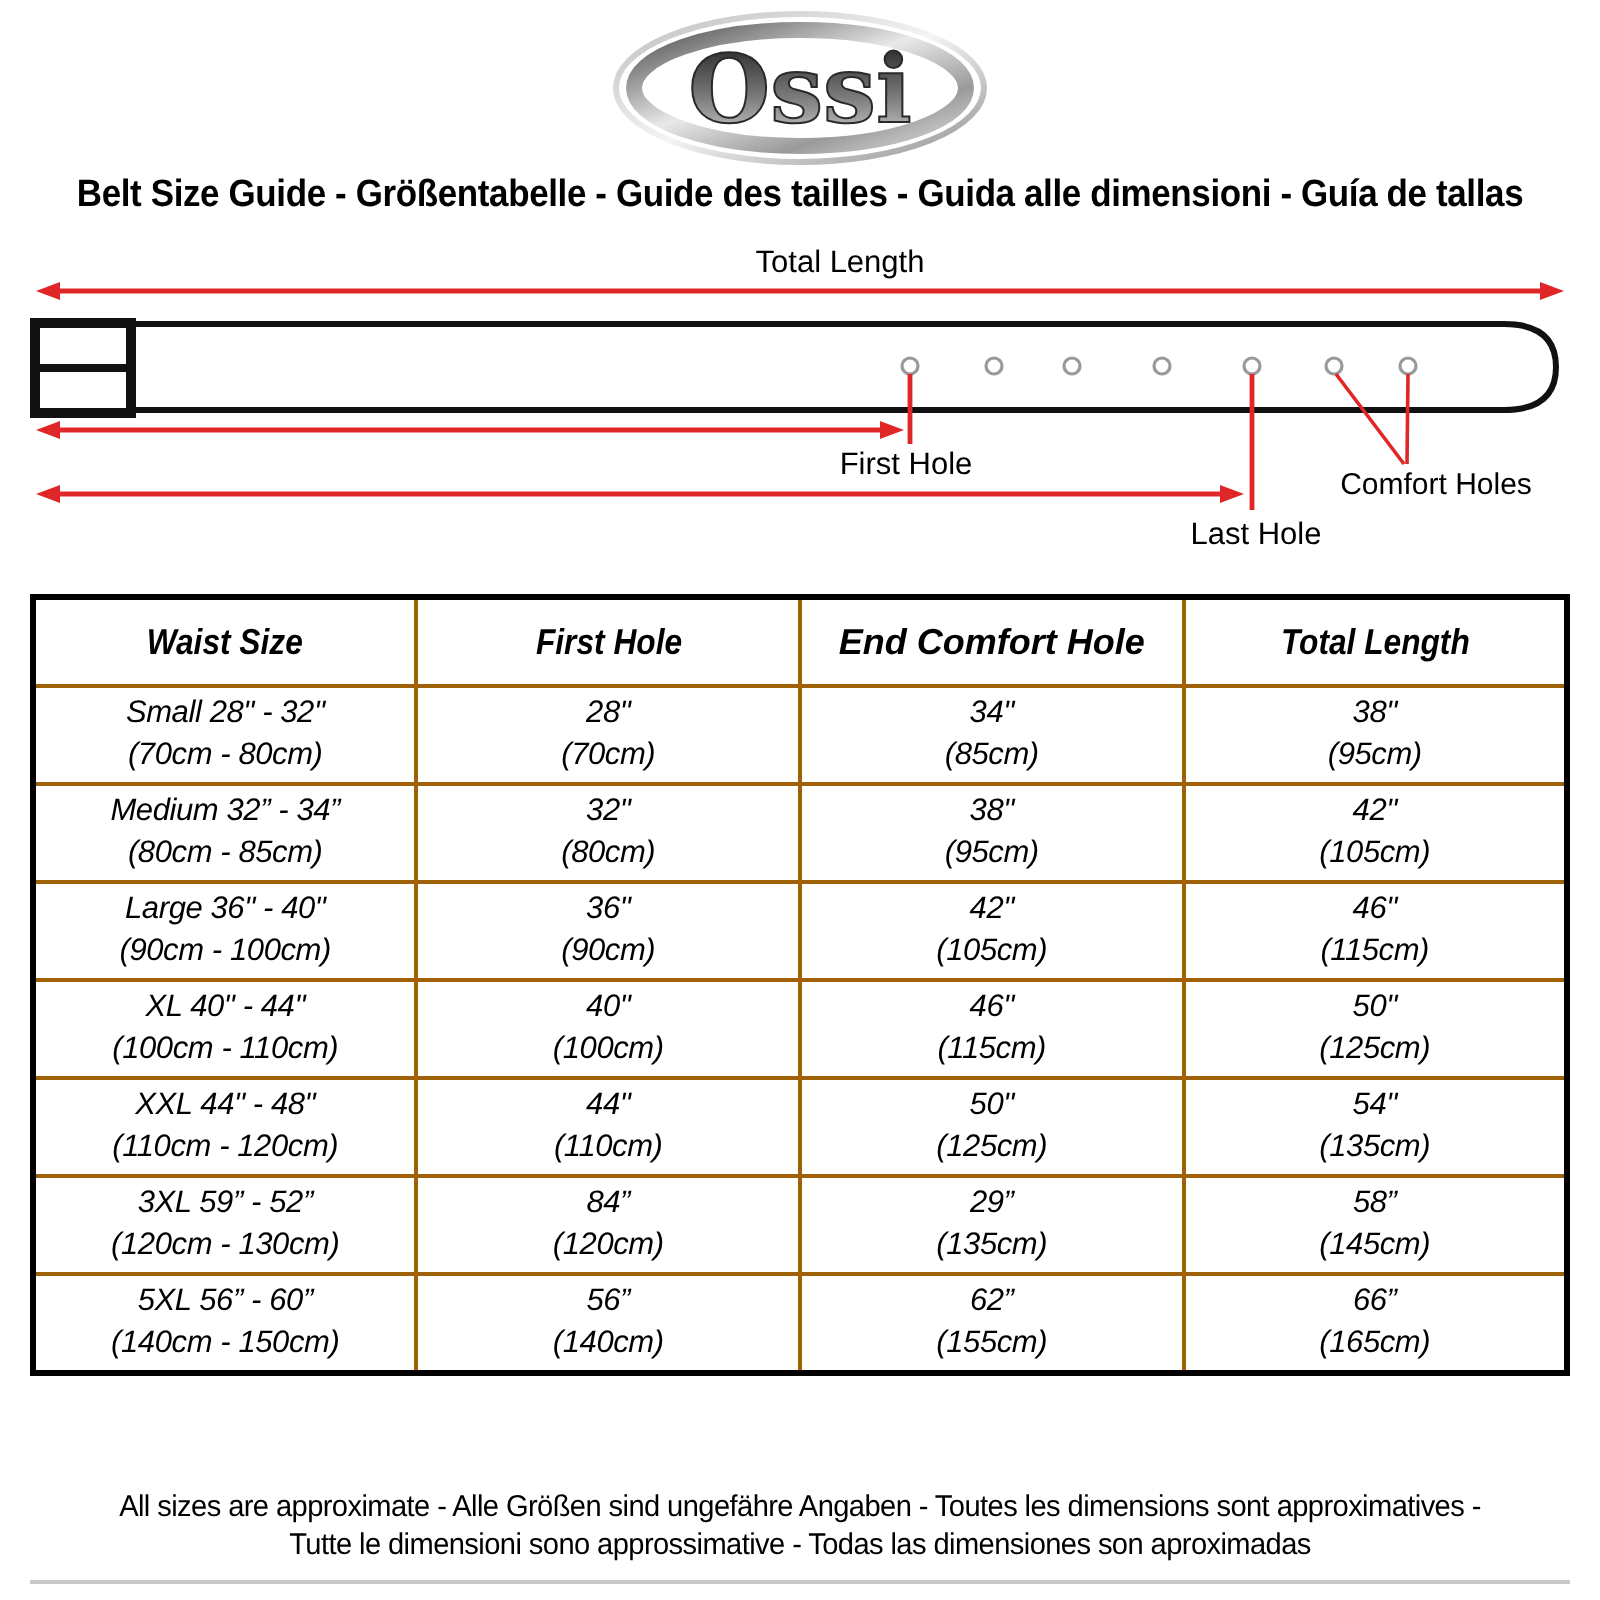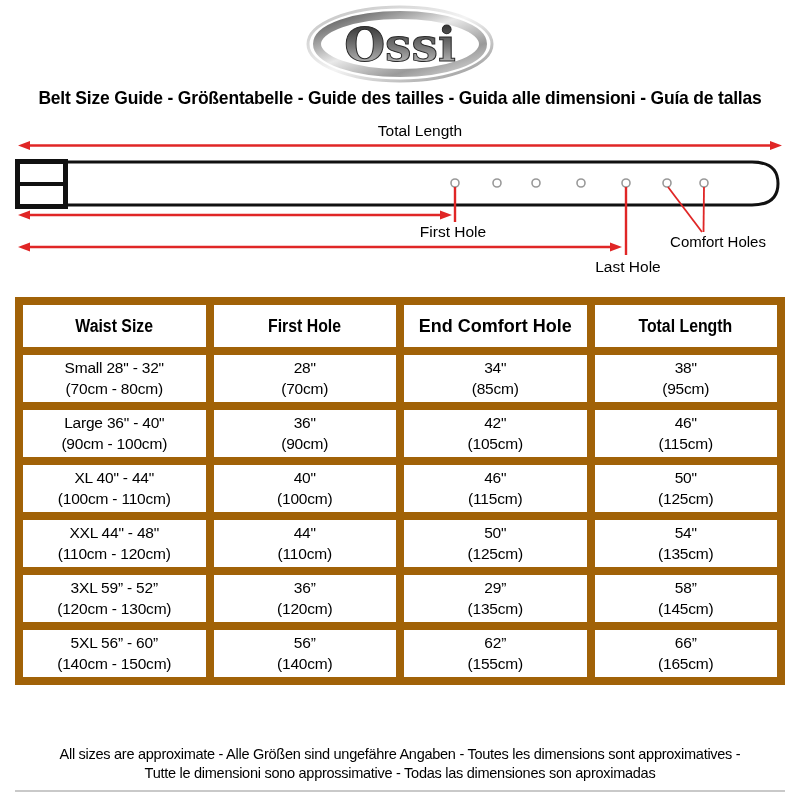--- a/index.html
+++ b/index.html
@@ -17,21 +17,21 @@
   }
   
   .diagram { position:absolute; top:118px; left:0; }
   .diagram text { font-family:"Liberation Sans", sans-serif; fill:#000; }
   
   .size-table {
     position:absolute; top:297px; left:15px; width:770px;
     border-collapse:collapse; table-layout:fixed; border:3px solid #000;
   }
   .size-table th, .size-table td {
-    border:8px solid #a16207; text-align:center; vertical-align:middle; padding:0;
+    border:2px solid #a16207; text-align:center; vertical-align:middle; padding:0;font-style:italic;
   }
   .size-table th { height:42px; font-size:18px; font-weight:bold; }
   .size-table td { height:47px; font-size:15.5px; line-height:1.35; letter-spacing:-0.2px; }
   th .cond { display:inline-block; transform:scaleX(0.88); transform-origin:50% 50%; white-space:nowrap; }
   th .wide { display:inline-block; white-space:nowrap; letter-spacing:0; }
   
   .footer {
     position:absolute; top:745px; left:0; width:800px; text-align:center;
     font-size:15px; line-height:1.25; letter-spacing:-0.3px;
     transform:scaleX(0.97); transform-origin:50% 50%;
@@ -133,20 +133,38 @@
             <div>34"</div>
             <div>(85cm)</div>
           </td>
         <td>
             <div>38"</div>
             <div>(95cm)</div>
           </td>
       </tr>
       <tr>
         <td>
+            <div>Medium 32” - 34”</div>
+            <div>(80cm - 85cm)</div>
+          </td>
+        <td>
+            <div>32"</div>
+            <div>(80cm)</div>
+          </td>
+        <td>
+            <div>38"</div>
+            <div>(95cm)</div>
+          </td>
+        <td>
+            <div>42"</div>
+            <div>(105cm)</div>
+          </td>
+      </tr>
+      <tr>
+        <td>
             <div>Large 36" - 40"</div>
             <div>(90cm - 100cm)</div>
           </td>
         <td>
             <div>36"</div>
             <div>(90cm)</div>
           </td>
         <td>
             <div>42"</div>
             <div>(105cm)</div>
@@ -191,21 +209,21 @@
             <div>54"</div>
             <div>(135cm)</div>
           </td>
       </tr>
       <tr>
         <td>
             <div>3XL  59” - 52”</div>
             <div>(120cm - 130cm)</div>
           </td>
         <td>
-            <div>36”</div>
+            <div>84”</div>
             <div>(120cm)</div>
           </td>
         <td>
             <div>29”</div>
             <div>(135cm)</div>
           </td>
         <td>
             <div>58”</div>
             <div>(145cm)</div>
           </td>

